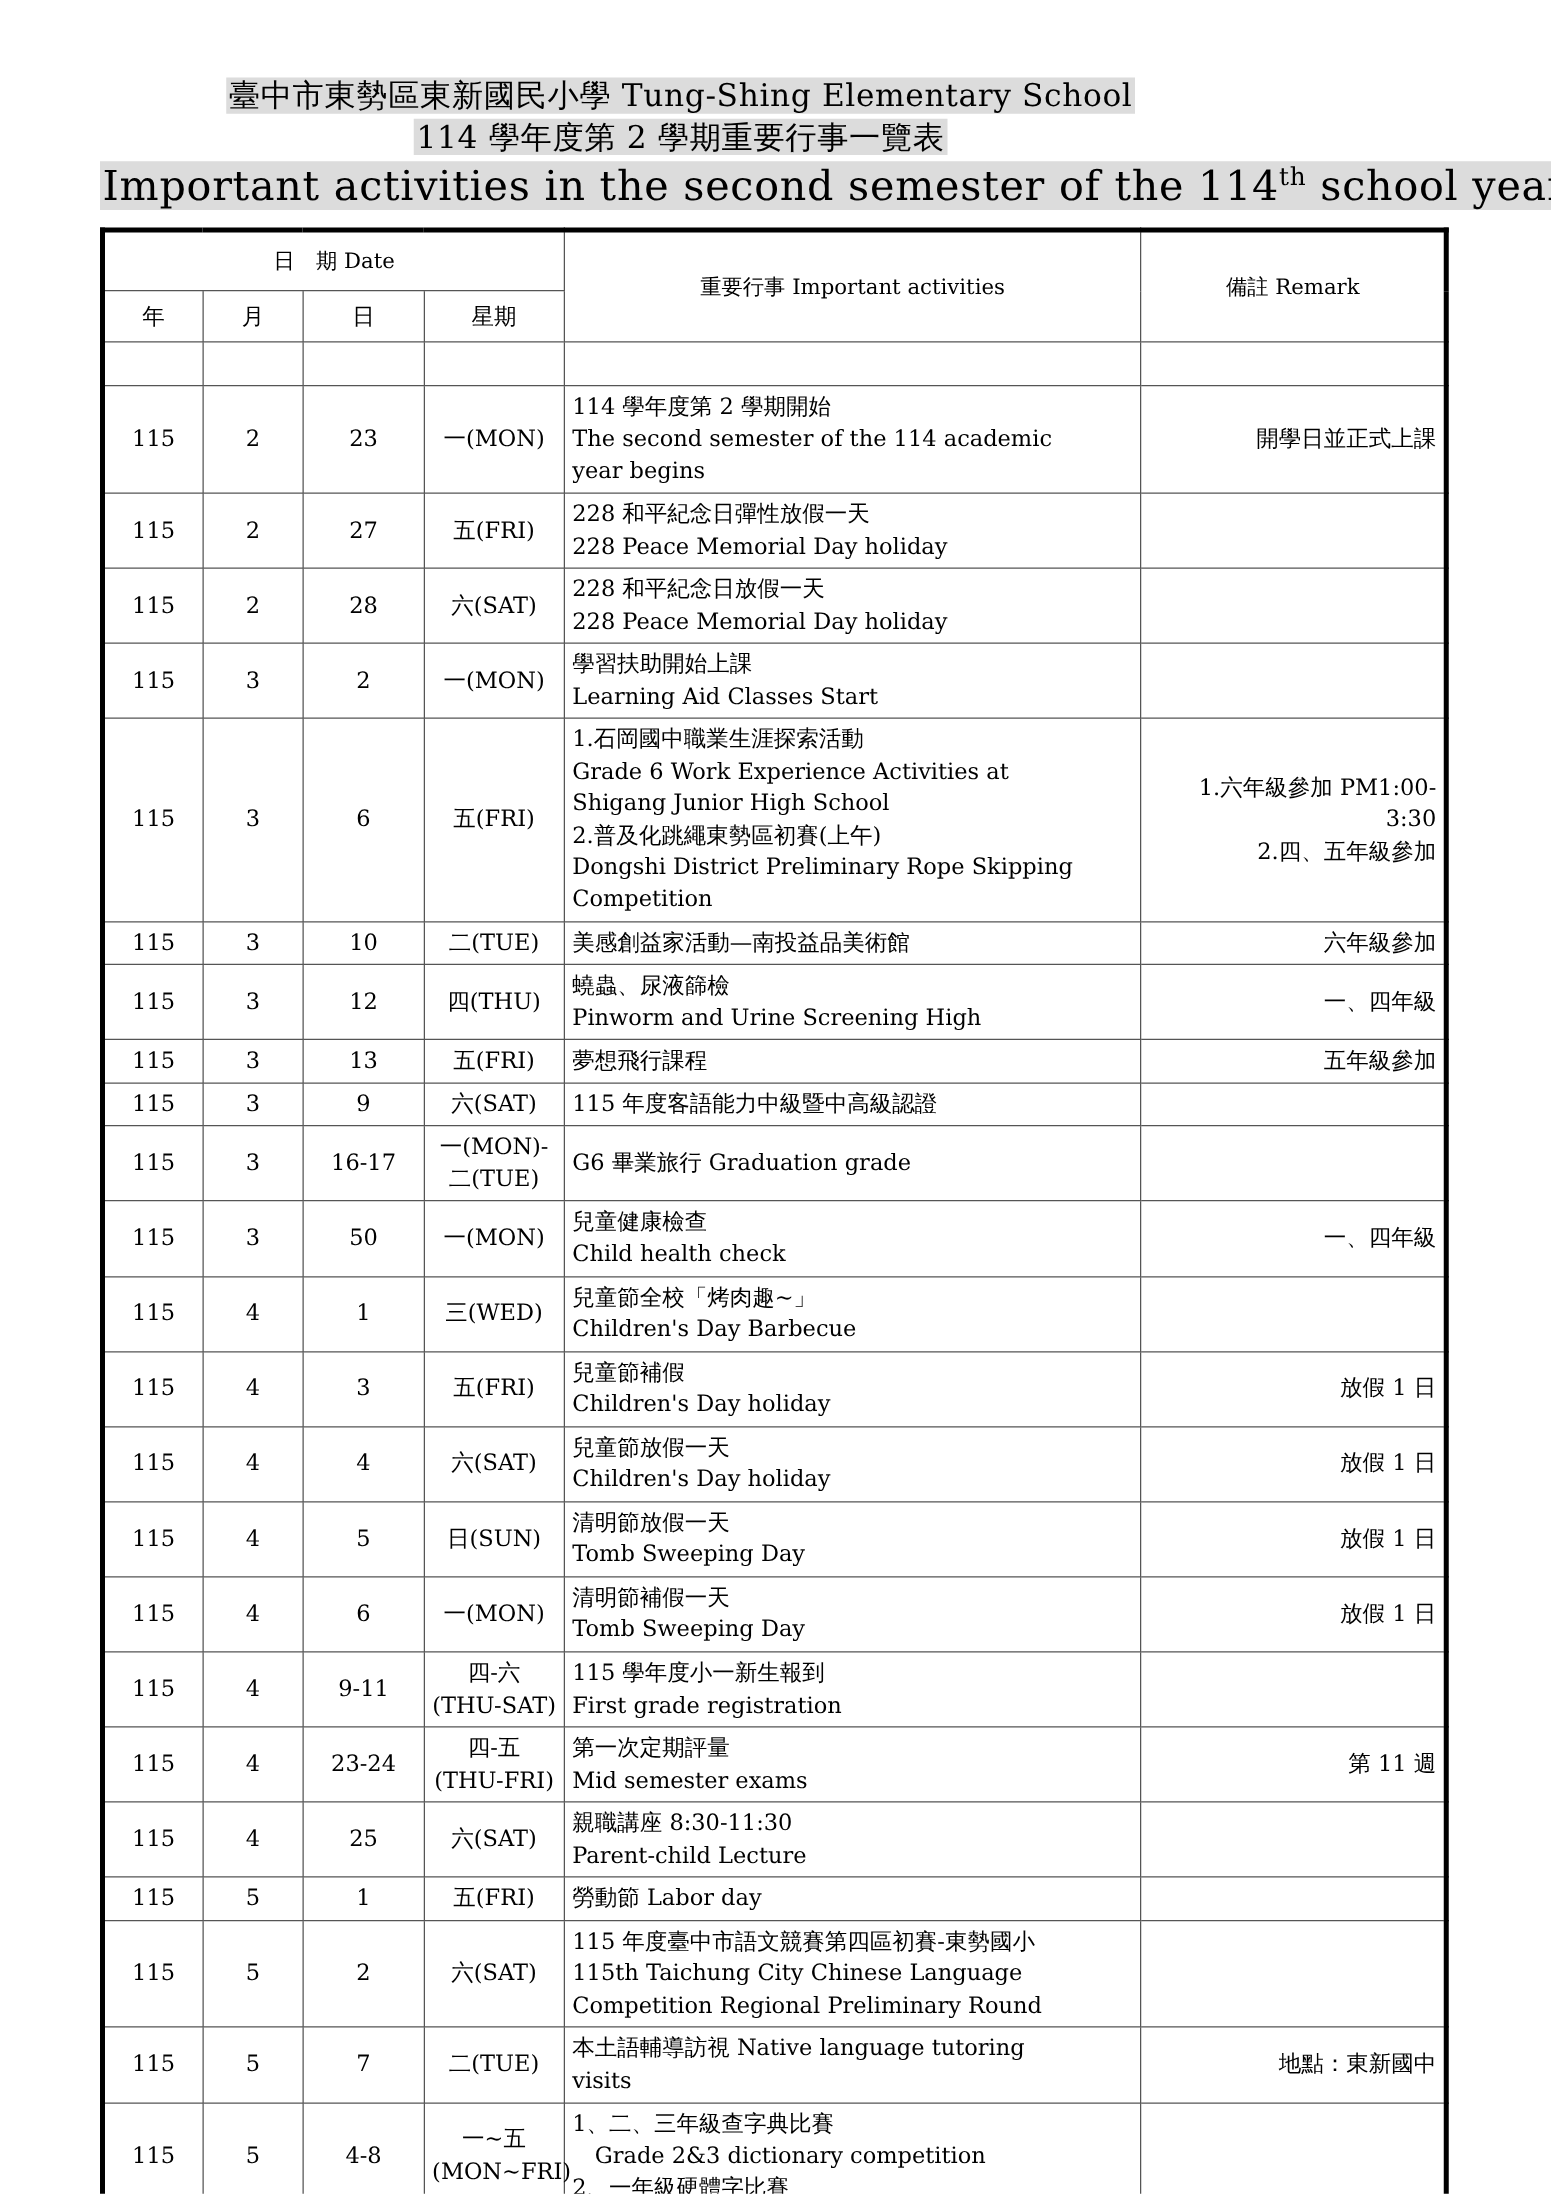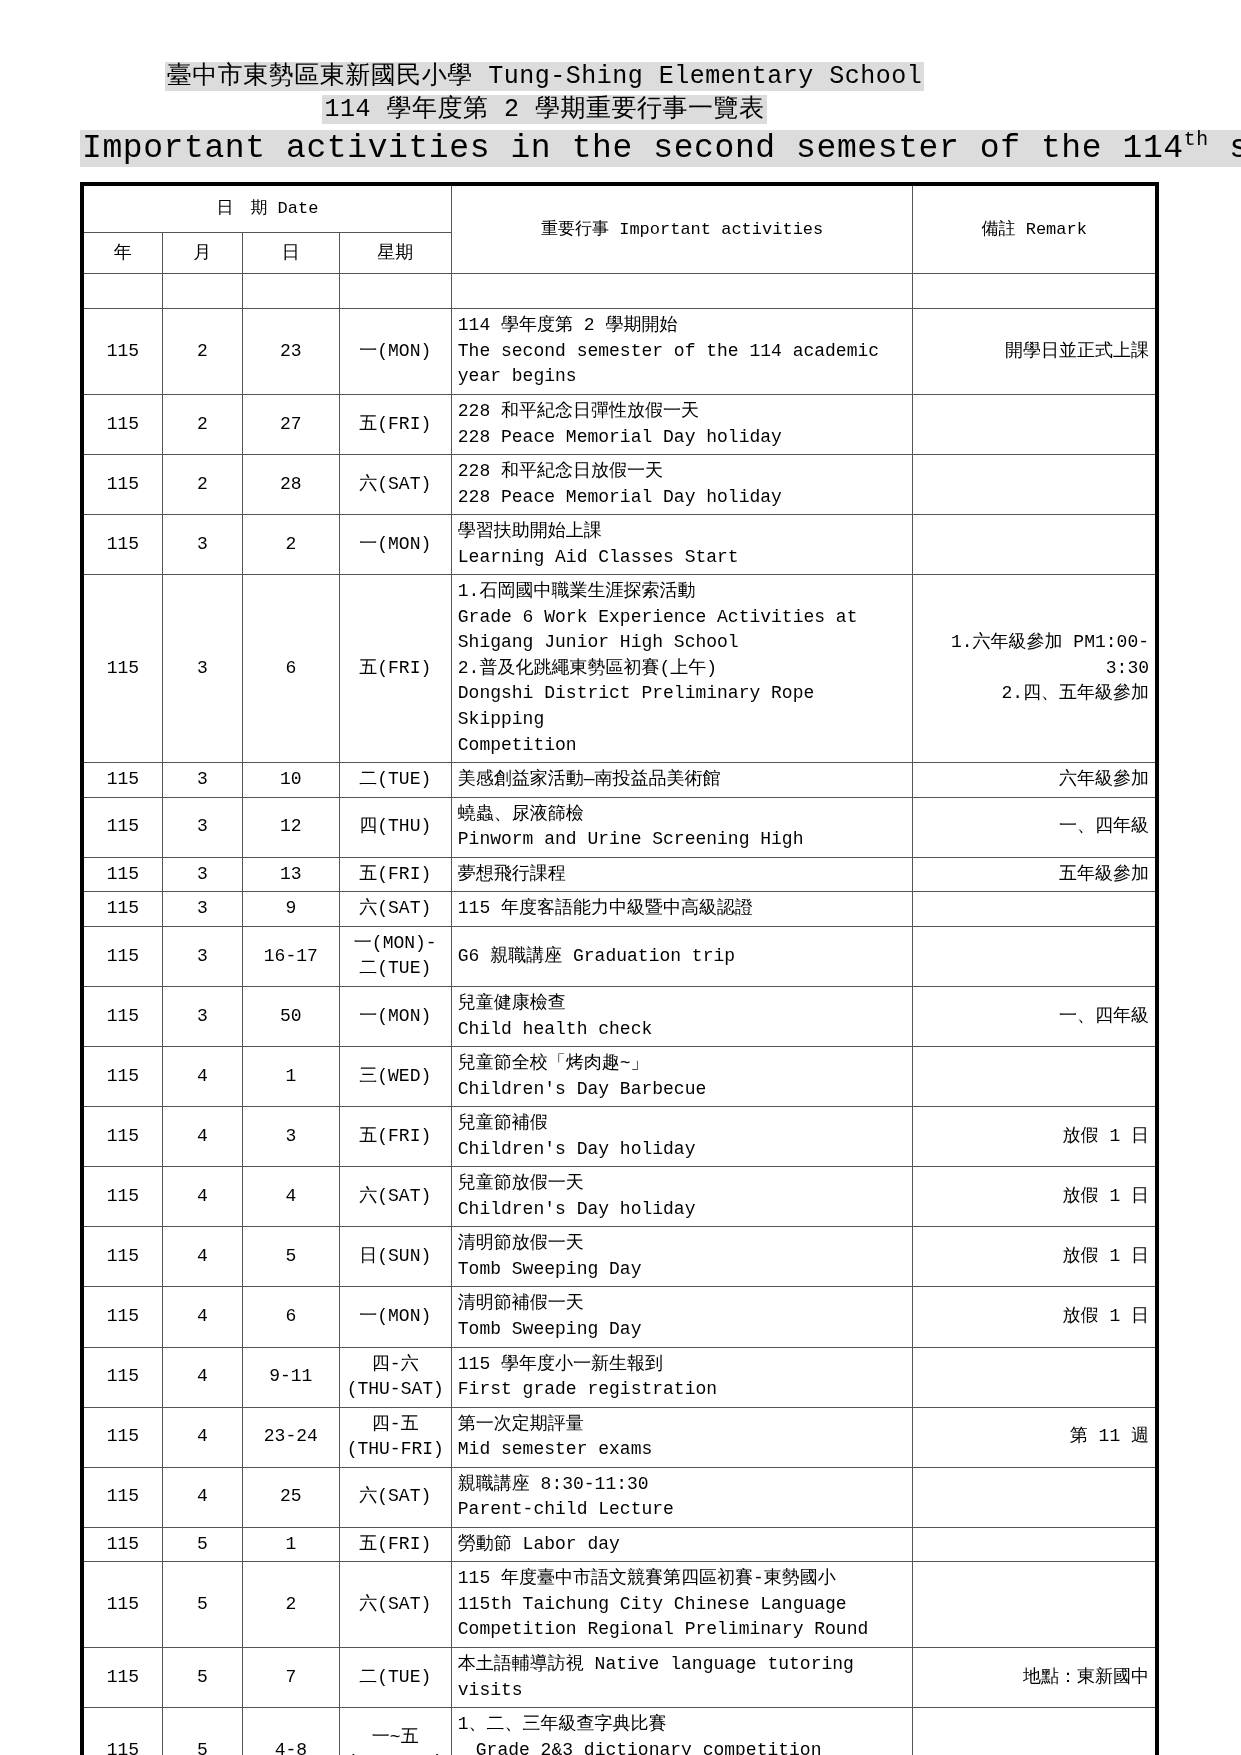--- a/index.html
+++ b/index.html
@@ -13,21 +13,20 @@
     font-family: "DejaVu Serif", "Liberation Serif", serif;
     color: #000000;
     overflow: hidden;
   }
   .page {
     position: relative;
     width: 1089px;
     height: 1755px;
     box-sizing: border-box;
     padding: 60px 80px 0 80px;
-    font-family: Liberation Mono, monospace;
   }
 
   
   .title-block {
     text-align: center;
     margin: 0 0 12px 0;
   }
   .title-line {
     display: block;
     line-height: 1.33;
@@ -429,21 +428,21 @@
             </span>
           </td>
           <td class="c">
             <span class="lines wk">
               <span class="ln">一(MON)-</span>
               <span class="ln">二(TUE)</span>
             </span>
           </td>
           <td class="act">
             <span class="lines ">
-              <span class="ln">G6 親職講座 Graduation trip</span>
+              <span class="ln">G6 畢業旅行 Graduation grade</span>
             </span>
           </td>
           <td class="rem"></td>
         </tr>
         <tr>
           <td class="c">
             <span class="lines ">
               <span class="ln">115</span>
             </span>
           </td>

